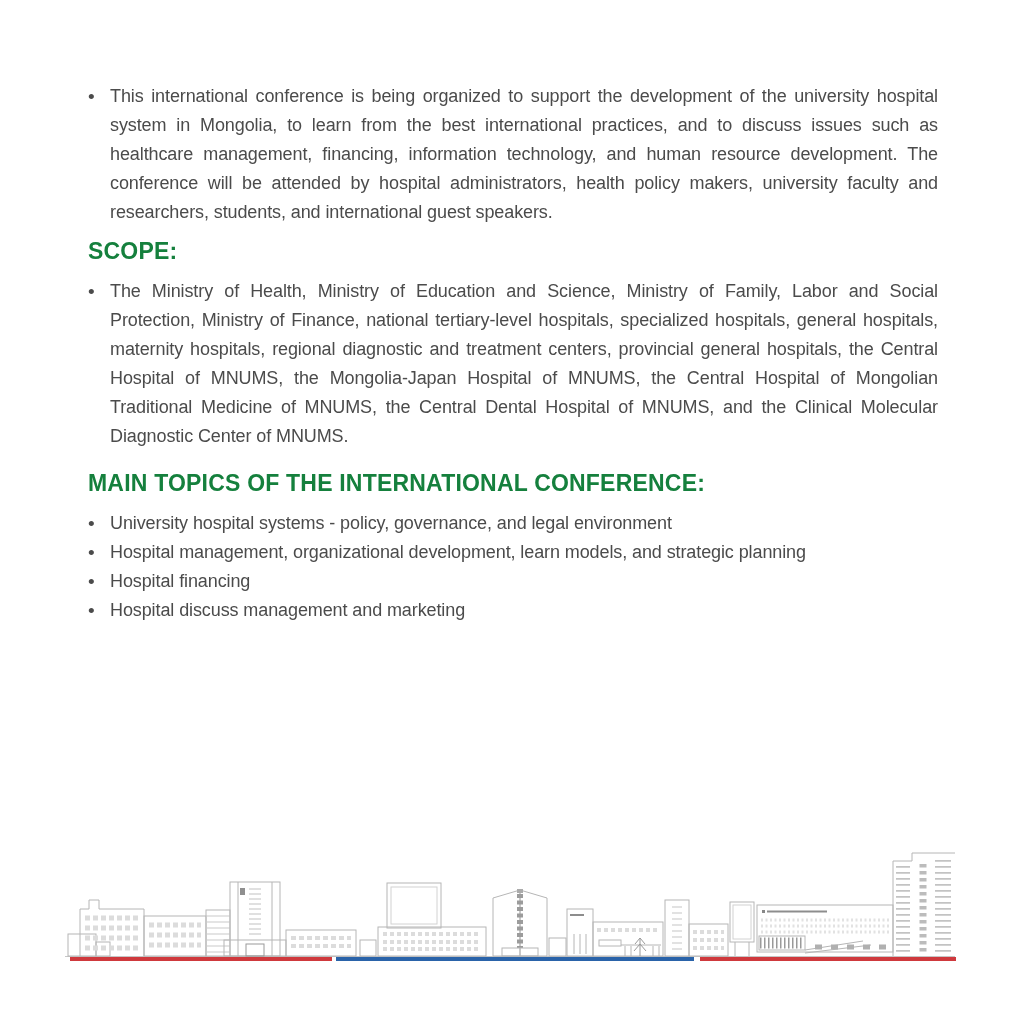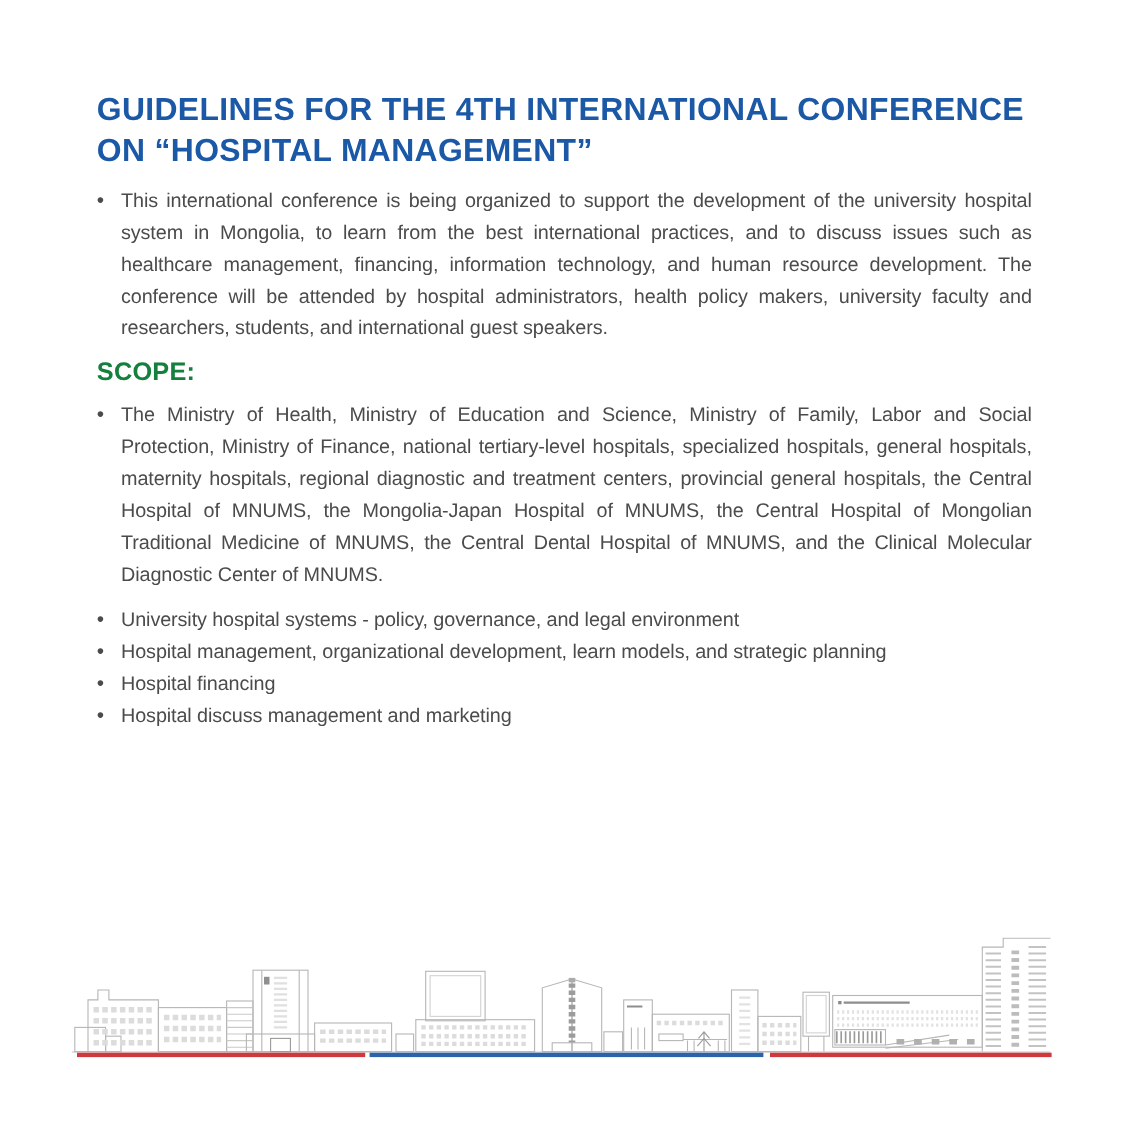--- a/index.html
+++ b/index.html
@@ -65,37 +65,34 @@
   .bar-blue-mid  { left:336px; width:358px; }
   .bar-red-right { left:700px; width:256px; }
 </style>
 </head>
 <body>
 
 <div class="page">
 
   <div class="content">
 
-    <h1 class="doc-title" style="color: rgb(27, 88, 166);">
-      <span class="t-line">GUIDELINES FOR THE 4TH INTERNATIONAL CONFERENCE</span>
-      <span class="t-line">ON “HOSPITAL MANAGEMENT”</span>
-    </h1>
 
     <div class="bullet-row">
       <span class="bullet">•</span>
       <div class="bullet-text">This international conference is being organized to support the development of the university hospital system in Mongolia, to learn from the best international practices, and to discuss issues such as healthcare management, financing, information technology, and human resource development. The conference will be attended by hospital administrators, health policy makers, university faculty and researchers, students, and international guest speakers.</div>
     </div>
 
     <h2 class="sub-heading">SCOPE:</h2>
 
     <div class="bullet-row">
       <span class="bullet">•</span>
       <div class="bullet-text">The Ministry of Health, Ministry of Education and Science, Ministry of Family, Labor and Social Protection, Ministry of Finance, national tertiary-level hospitals, specialized hospitals, general hospitals, maternity hospitals, regional diagnostic and treatment centers, provincial general hospitals, the Central Hospital of MNUMS, the Mongolia-Japan Hospital of MNUMS, the Central Hospital of Mongolian Traditional Medicine of MNUMS, the Central Dental Hospital of MNUMS, and the Clinical Molecular Diagnostic Center of MNUMS.</div>
     </div>
 
+    <h2 class="sub-heading" style="margin-top:18px;">MAIN TOPICS OF THE INTERNATIONAL CONFERENCE:</h2>
 
     <div class="topics-list">
       <div class="bullet-row">
         <span class="bullet">•</span>
         <div class="bullet-text">University hospital systems - policy, governance, and legal environment</div>
       </div>
       <div class="bullet-row">
         <span class="bullet">•</span>
         <div class="bullet-text">Hospital management, organizational development, learn models, and strategic planning</div>
       </div>

